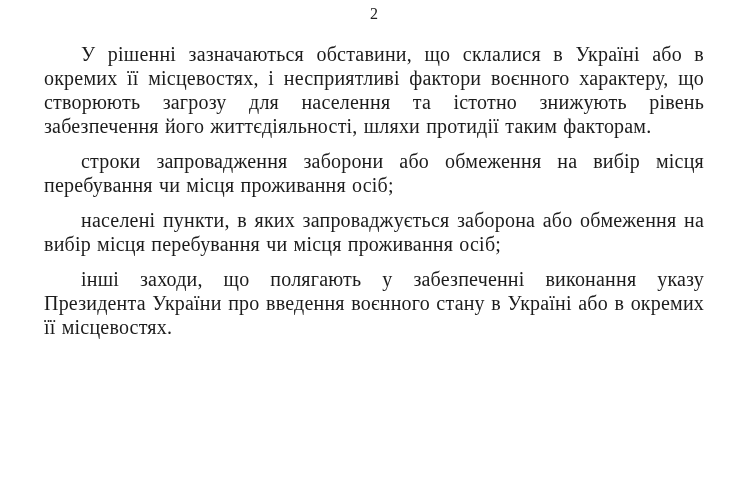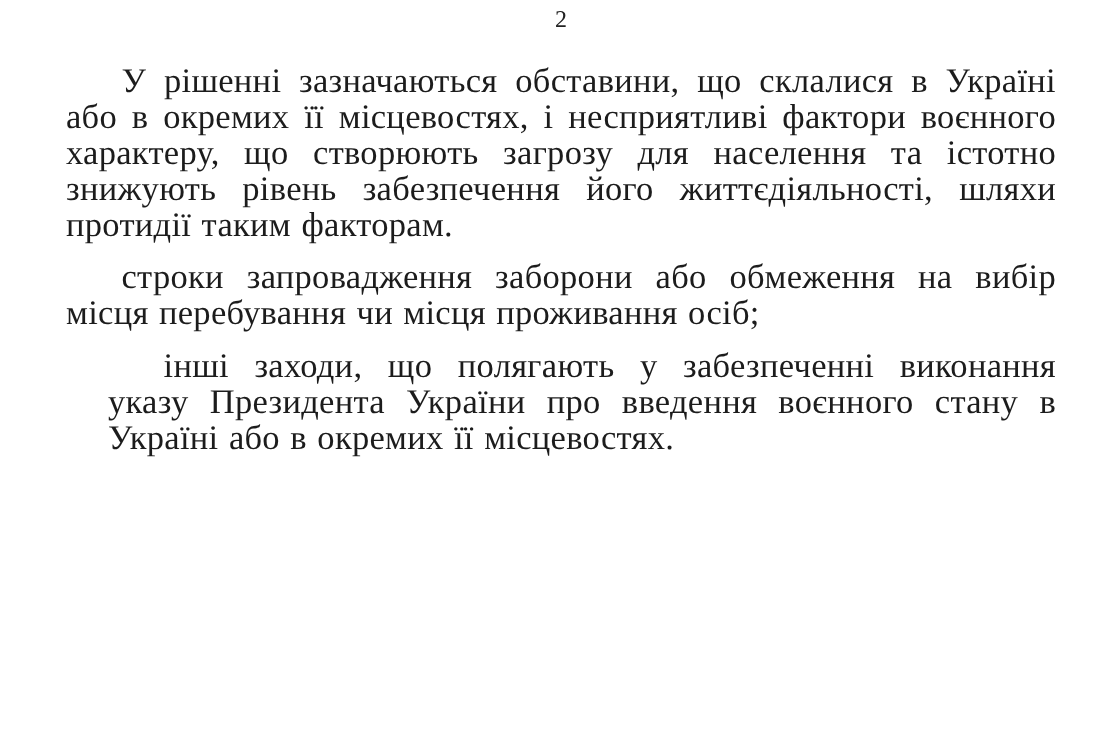--- a/index.html
+++ b/index.html
@@ -23,41 +23,41 @@
   }
   .page-number {
     text-align: center;
     font-size: 16px;
     line-height: 20px;
     margin-bottom: 18px;
     color: #222222;
   }
   .para {
     margin: 0 0 11px 0;
-    font-size: 23px;
+    font-size: 20px;
     line-height: 24px;
     text-align: justify;
     text-align-last: left;
     text-indent: 37px;
     word-spacing: 1px;
     letter-spacing: 0.2px;
   }
   .para:last-child {
     margin-bottom: 0;
-    margin-left: 28px;
   }
 </style>
 </head>
 <body>
 
 <div class="page">
   <div class="page-number">2</div>
 
   <p class="para">У рішенні зазначаються обставини, що склалися в Україні або в окремих її місцевостях, і несприятливі фактори воєнного характеру, що створюють загрозу для населення та істотно знижують рівень забезпечення його життєдіяльності, шляхи протидії таким факторам.</p>
 
 
 
   <p class="para">строки запровадження заборони або обмеження на вибір місця перебування чи місця проживання осіб;</p>
 
 
+  <p class="para">населені пункти, в яких запроваджується заборона або обмеження на вибір місця перебування чи місця проживання осіб;</p>
 
   <p class="para">інші заходи, що полягають у забезпеченні виконання указу Президента України про введення воєнного стану в Україні або в окремих її місцевостях.</p>
 </div>
 
 </body></html>

